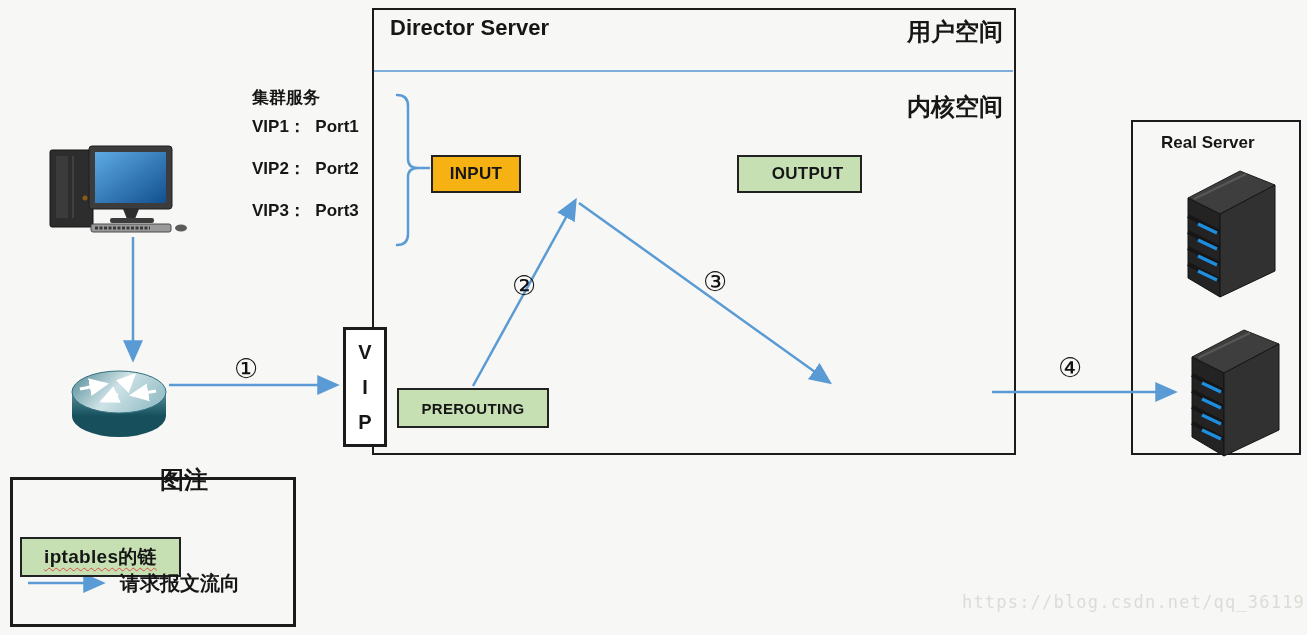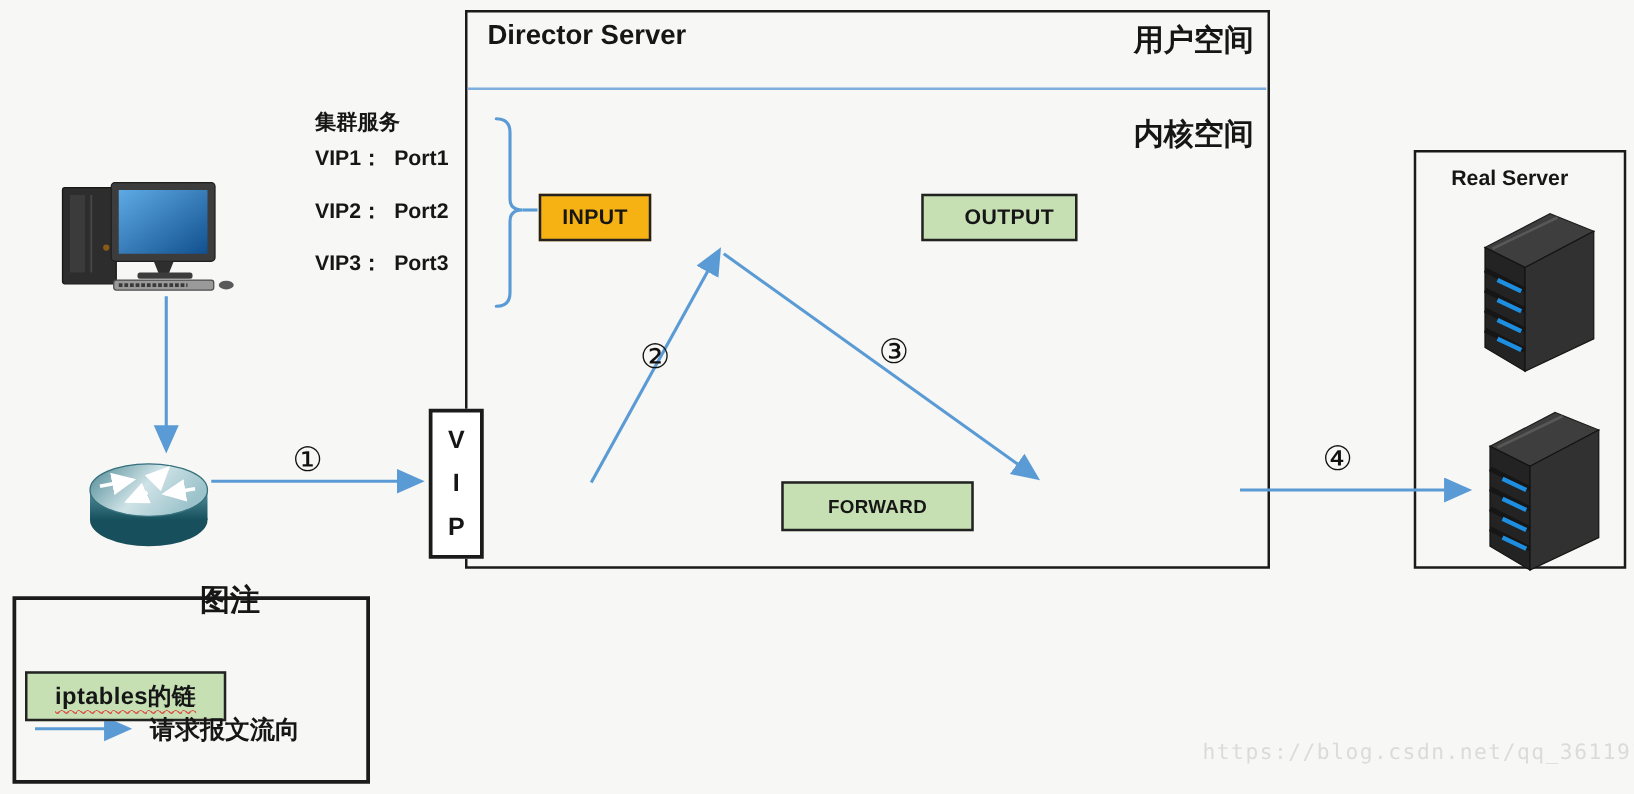--- a/index.html
+++ b/index.html
@@ -167,21 +167,21 @@
   <div class="abs cn-lg" style="left:893px;top:16px;width:110px;text-align:right;">用户空间</div>
   <div class="abs cn-lg" style="left:893px;top:91px;width:110px;text-align:right;">内核空间</div>
 
   <div class="abs cn" style="left:252px;top:86px;font-size:17px;">集群服务</div>
   <div class="abs cluster-line" style="left:252px;top:115px;">VIP1：  Port1</div>
   <div class="abs cluster-line" style="left:252px;top:157px;">VIP2：  Port2</div>
   <div class="abs cluster-line" style="left:252px;top:199px;">VIP3：  Port3</div>
 
   <div class="node orange" style="left:431px;top:155px;width:90px;height:38px;font-size:17px;">INPUT</div>
   <div class="node green" style="left:737px;top:155px;width:125px;height:38px;font-size:17px;padding-left:16px;">OUTPUT</div>
-  <div class="node green" style="left:625px;top:385px;width:154px;height:40px;font-size:15px;">FORWARD</div>
+  <div class="node green" style="left:397px;top:388px;width:152px;height:40px;font-size:15px;">PREROUTING</div>
 
   <div class="vip-box">
     <span>V</span>
     <span>I</span>
     <span>P</span>
   </div>
 
   <div class="abs cn" style="left:1161px;top:133px;width:140px;font-size:17px;">Real Server</div>
 
   <div class="step-badge" style="left:234px;top:355px;">①</div>

